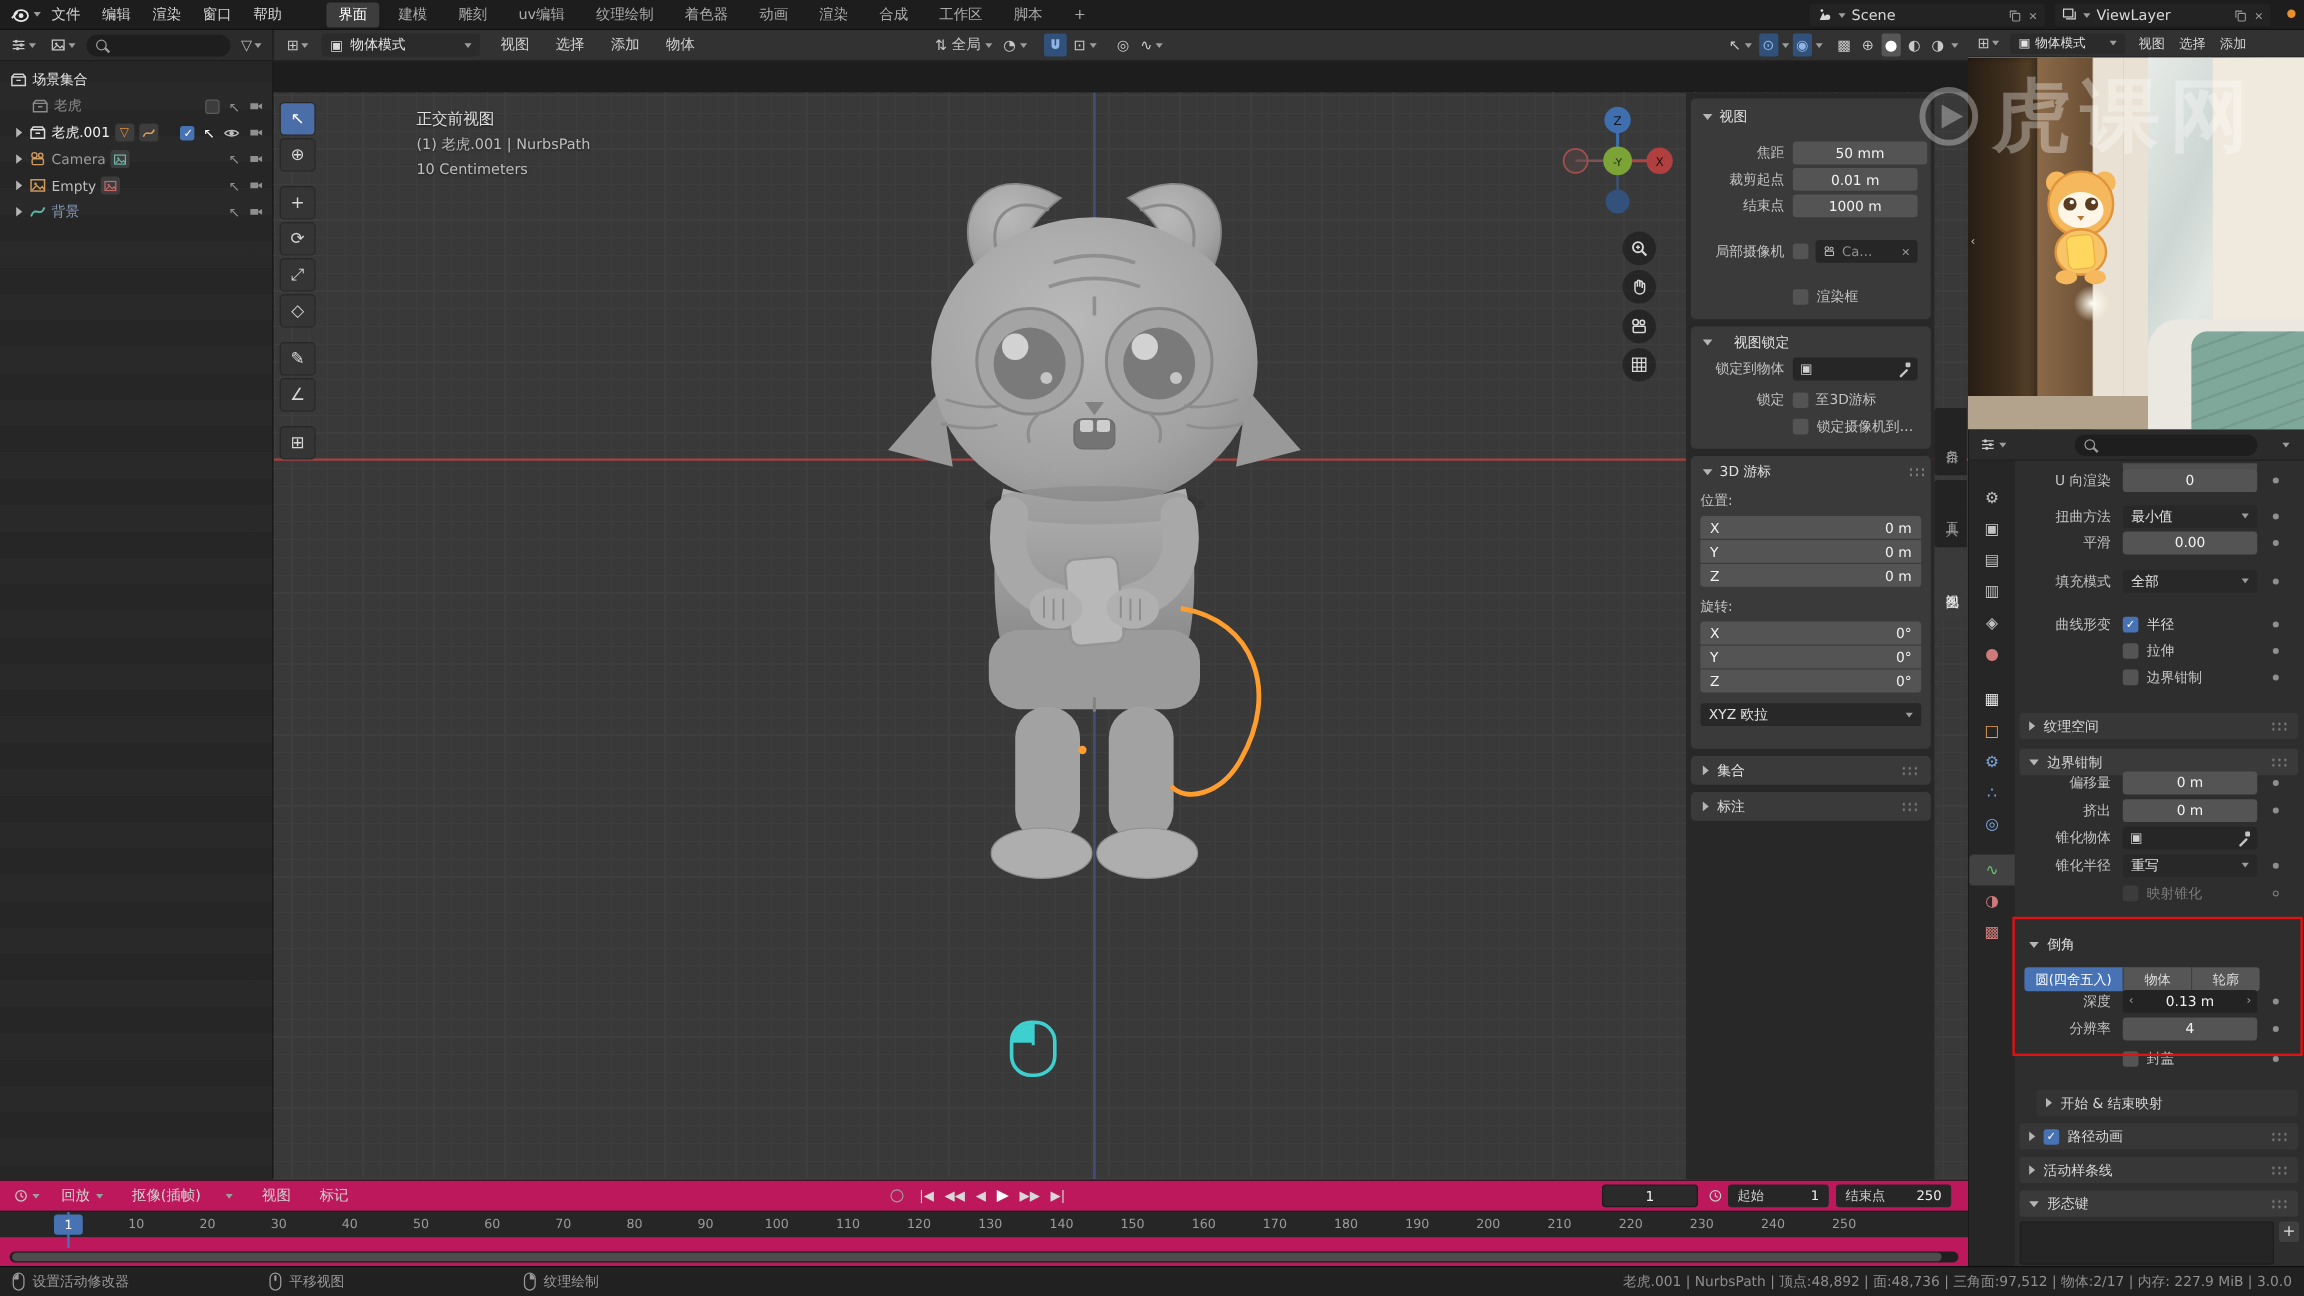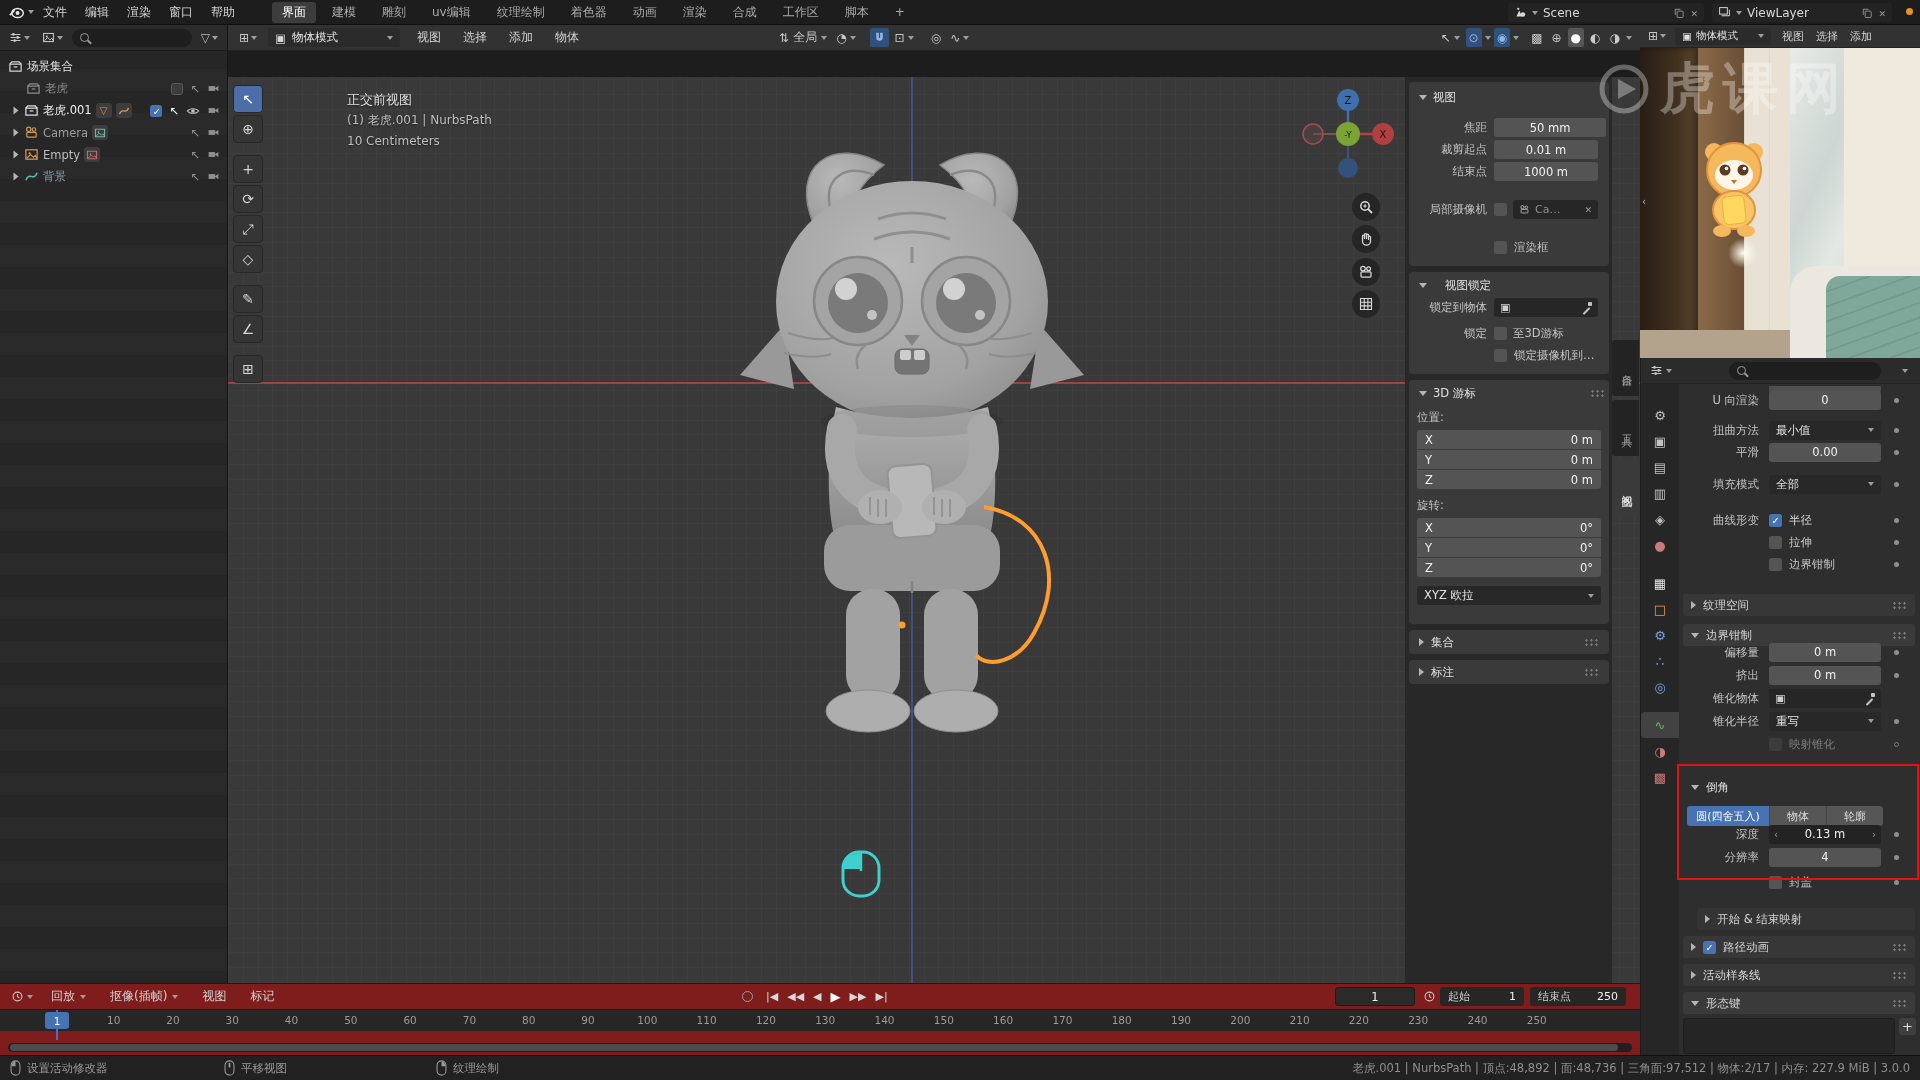--- a/index.html
+++ b/index.html
@@ -702,21 +702,21 @@
         <ellipse cx="54" cy="95" rx="9" ry="6" fill="#f5b85c"></ellipse>
     </svg>
     <span class="r" style="left:2px;top:148px;color:#bbb;font-size:10px">‹</span>
   </div>
 
   <div class="wm" style="left:1598px;top:52px">
     <svg width="52" height="52" viewBox="0 0 52 52">
         <circle cx="26" cy="26" r="22" fill="none" stroke="rgba(255,255,255,.33)" stroke-width="5"></circle>
         <path d="M20 16 L38 26 L20 36 Z" fill="rgba(255,255,255,.33)"></path>
       </svg>
-    <span style="font-size:55px;font-weight:bold;letter-spacing:8px;white-space:nowrap">虎课网</span>
+    <span style="font-size:66px;font-weight:bold;letter-spacing:8px;white-space:nowrap">虎课网</span>
   </div>
 
   <div class="r" style="left:1640px;top:358px;width:280px;height:697px;background:#2e2e2e;border-left:1px solid #1a1a1a">
 
     <div class="fx" style="height:26px;background:#2b2b2b;border-bottom:1px solid #202020;gap:6px;padding:0 6px">
       <span class="hic">
           <svg width="13" height="13">
             <use href="#s-props"></use>
           </svg>
           <span class="cv" style="margin-left:3px"></span>
@@ -883,33 +883,33 @@
       <div class="pbox" style="top:634px;background:#3a3a3a">
           <span class="tri-d"></span>
           <span>形态键</span>
           <span class="grip" style="margin-left:auto"></span>
         </div>
       <div class="r" style="left:42px;top:660px;width:212px;height:36px;background:#252525;border-radius:3px;border:1px solid #1e1e1e"></div>
       <div class="r fx" style="left:258px;top:660px;width:17px;height:17px;background:#3f3f3f;border-radius:3px;justify-content:center;color:#ddd;font-size:13px">+</div>
     </div>
   </div>
 
-  <div class="r" style="left:0;top:983px;width:1640px;height:72px;background:#7f1d1d;border-top:1px solid #191919">
+  <div class="r" style="left:0;top:983px;width:1640px;height:72px;background:#be185d;border-top:1px solid #191919">
     <div class="fx" style="height:25px;gap:6px;padding:0 8px">
       <span class="hic">
           <svg width="13" height="13">
             <use href="#s-clock"></use>
           </svg>
           <span class="cv" style="margin-left:3px"></span>
         </span>
       <span class="fx menu" style="gap:5px">
           <span>回放</span>
           <span class="cv"></span>
         </span>
-      <span class="fx menu" style="gap:5px">
+      <span class="fx menu" style="gap:21px">
           <span>抠像(插帧)</span>
           <span class="cv"></span>
         </span>
       <span class="menu">视图</span>
       <span class="menu">标记</span>
 
       <div class="fx" style="position:absolute;left:742px;gap:1px">
         <span class="r" style="position:static;width:11px;height:11px;border:1.5px solid #9a9a9a;border-radius:50%;margin-right:8px"></span>
         <span class="pb">|◀</span>
         <span class="pb">◀◀</span>

